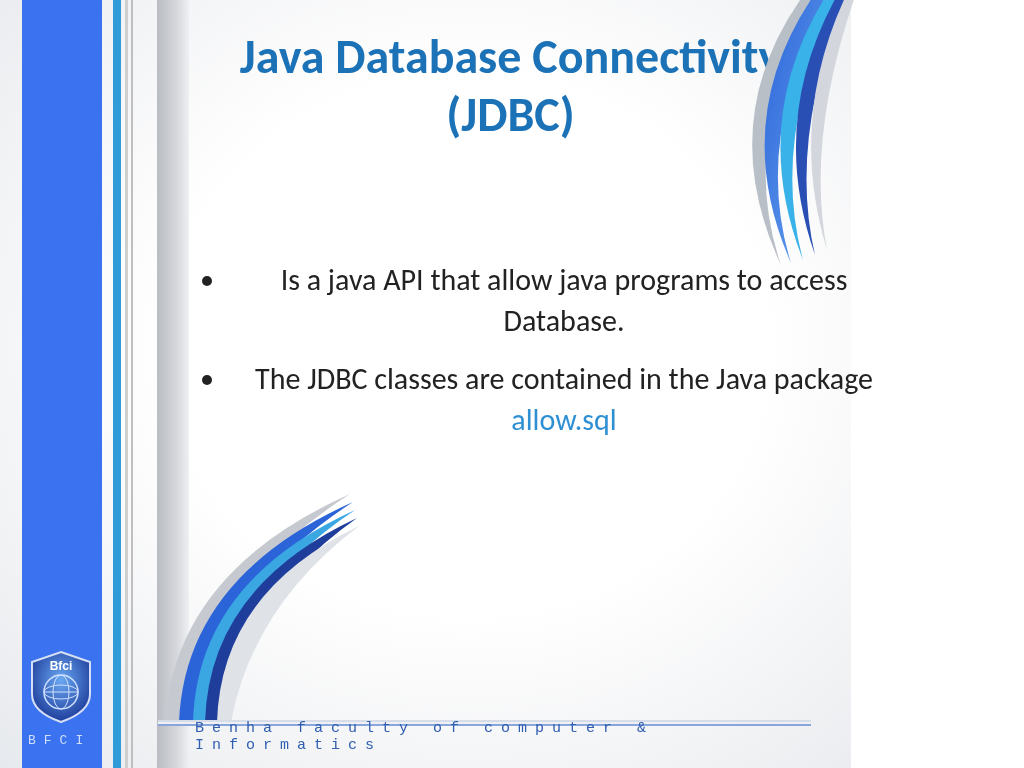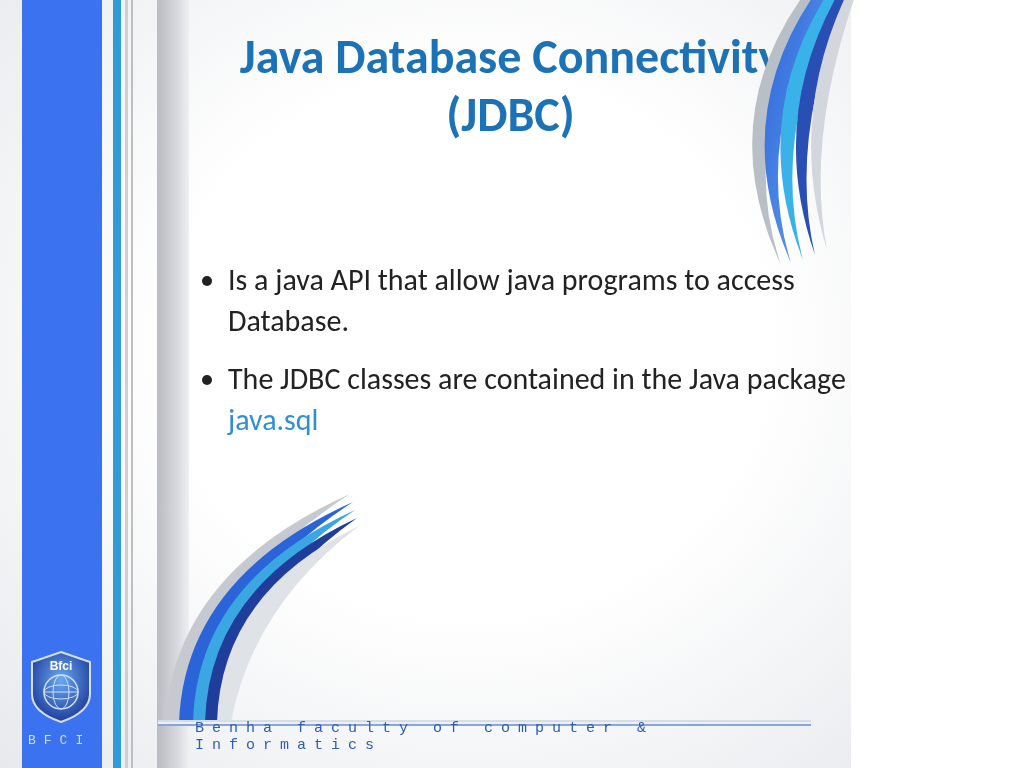--- a/index.html
+++ b/index.html
@@ -52,21 +52,21 @@
   
   .bullets {
     position: absolute;
     left: 200px;
     top: 260px;
     width: 700px;
     font-size: 30px;
     color: #222;
     line-height: 1.35;
   }
-  .bullets li { list-style: disc; margin-left: 28px; margin-bottom: 18px; }
+  .bullets li { list-style: disc; margin-left: 28px; margin-bottom: 18px; text-align: center; }
   .hl { color: #2f8fd3; }
   
   .footer-line {
     position: absolute;
     left: 158px;
     right: 40px;
     bottom: 42px;
     height: 2px;
     border-top: 2px solid #eef0f3;
     border-bottom: 2px solid #88a6dc;
@@ -130,21 +130,21 @@
   <div class="stripe c"></div>
   <div class="gray-col"></div>
 
   <h1 class="title">Java Database Connectivity (JDBC)</h1>
 
   <ul class="bullets">
     <li>
       <span>Is a java API that allow java programs to access Database.</span>
     </li>
     <li>
-      <span>The JDBC classes are contained in the Java package </span><span class="hl">java.sql</span>
+      <span>The JDBC classes are contained in the Java package </span><span class="hl">allow.sql</span>
     </li>
   </ul>
 
   <svg class="swoosh-top" viewBox="0 0 210 280">
     <defs>
       <linearGradient id="gblue" x1="0" y1="0" x2="1" y2="1">
         <stop offset="0" stop-color="#2b63d8"></stop>
           <stop offset="1" stop-color="#6aa8f2"></stop>
       </linearGradient>
     </defs>

